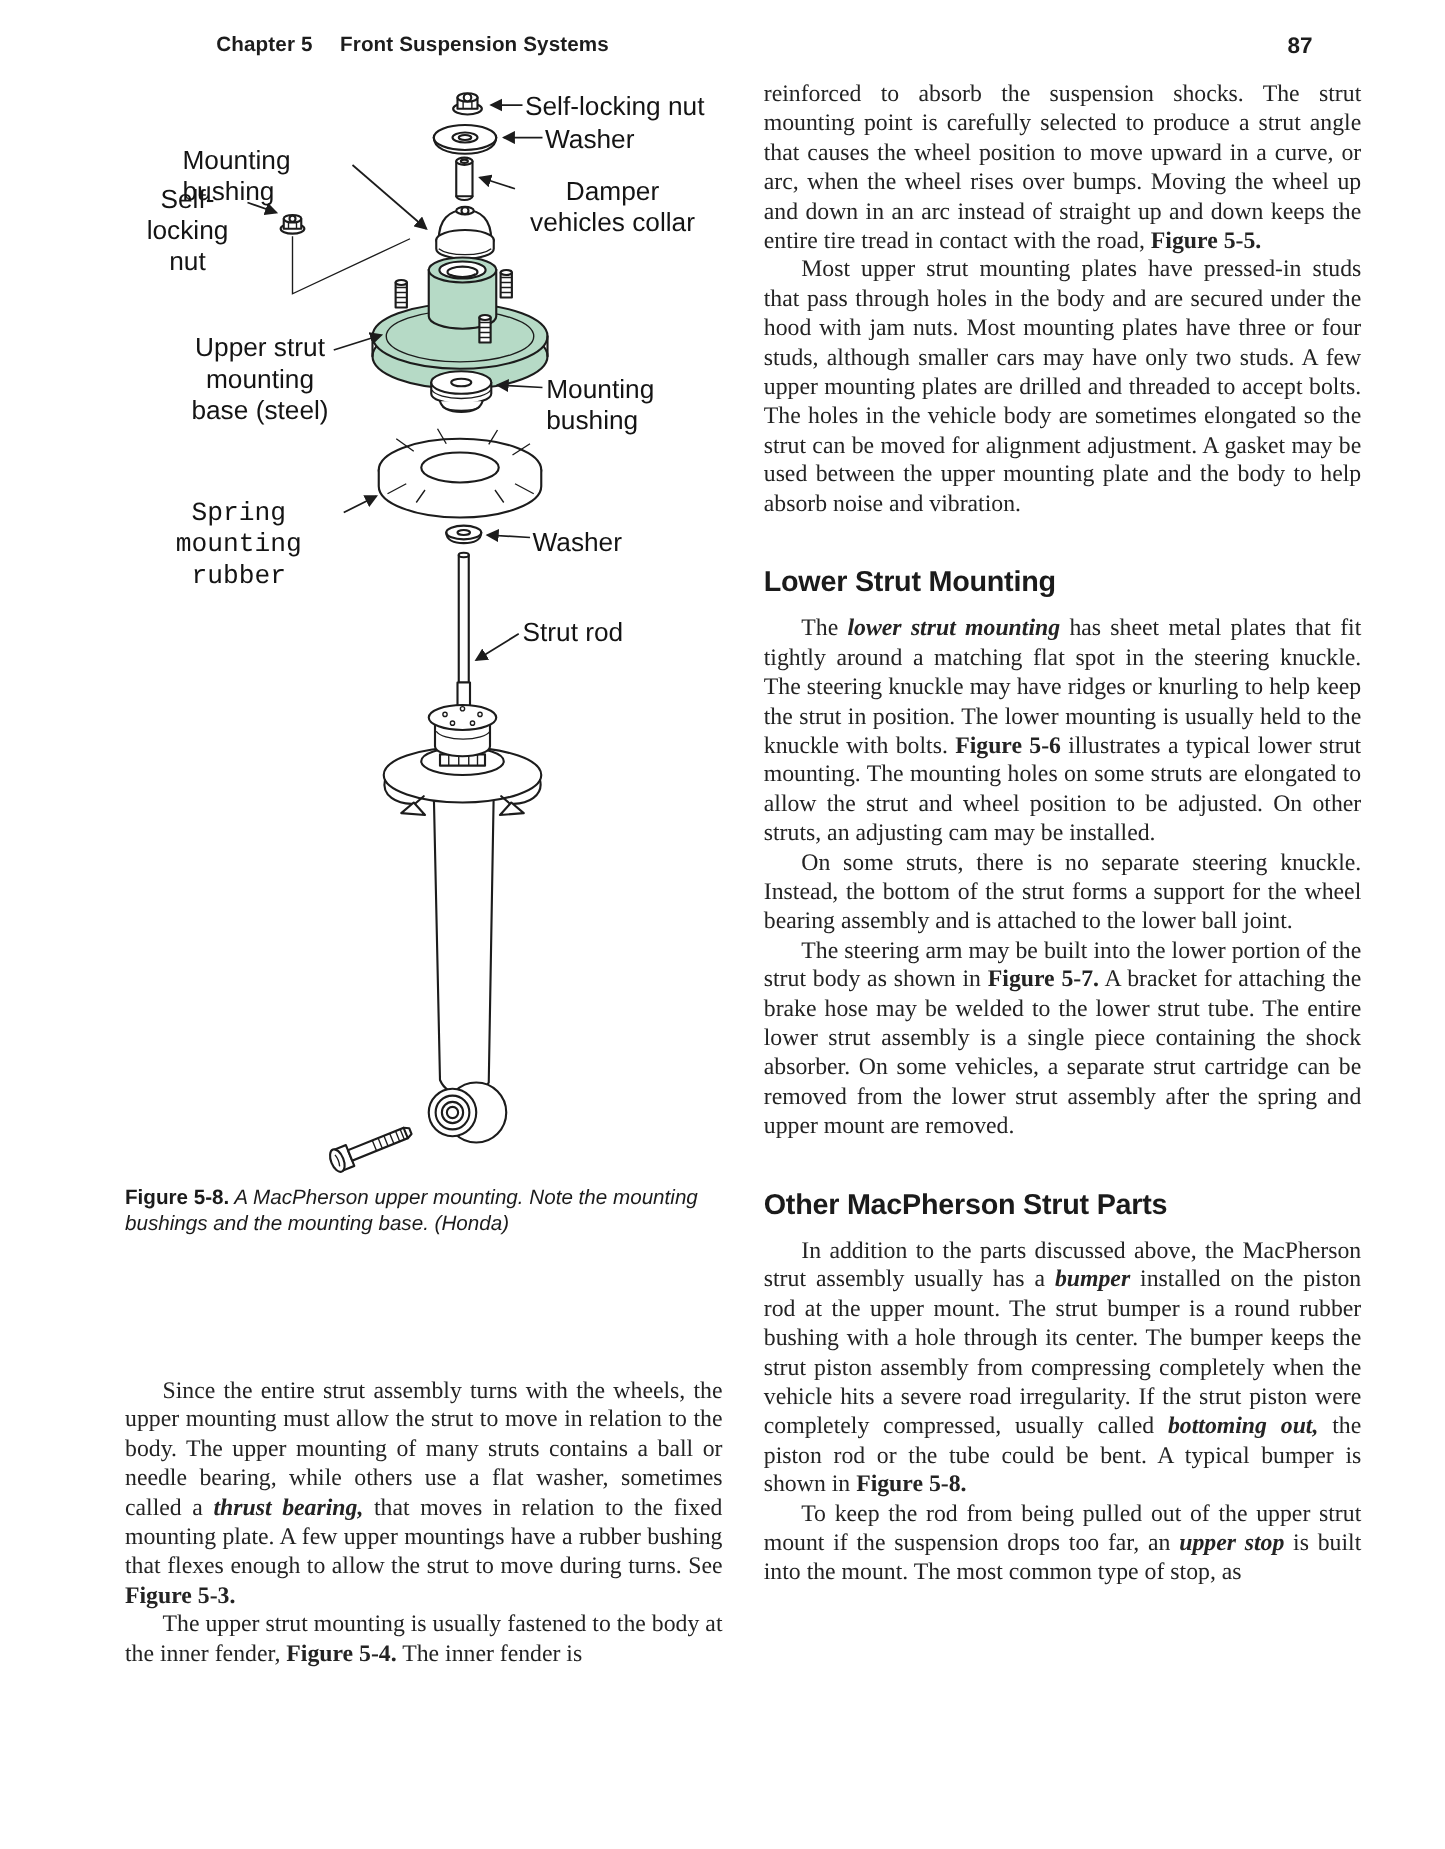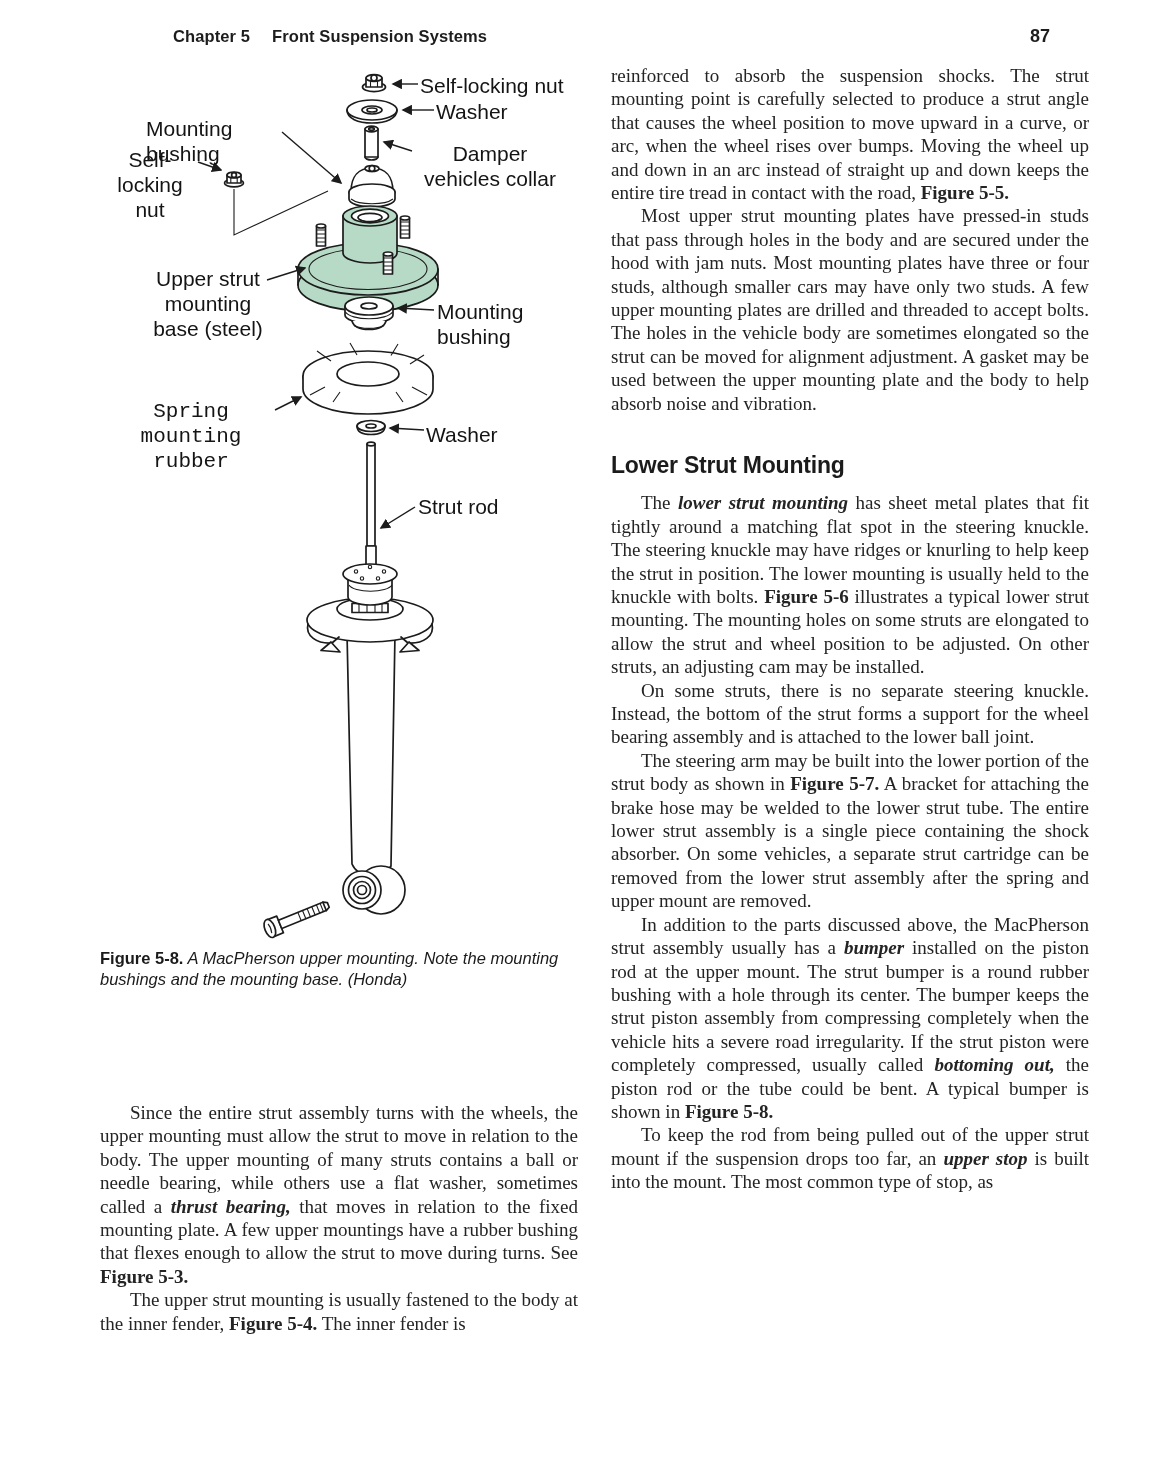--- a/index.html
+++ b/index.html
@@ -241,17 +241,18 @@
       <p class="para indent"><span>Since the entire strut assembly turns with the wheels, the upper mounting must allow the strut to move in relation to the body. The upper mounting of many struts contains a ball or needle bearing, while others use a flat washer, sometimes called a </span><span class="run-bi">thrust bearing,</span><span> that moves in relation to the fixed mounting plate. A few upper mountings have a rubber bushing that flexes enough to allow the strut to move during turns. See </span><span class="run-b">Figure 5-3.</span></p>
       <p class="para indent"><span>The upper strut mounting is usually fastened to the body at the inner fender, </span><span class="run-b">Figure 5-4.</span><span> The inner fender is</span></p>
     </div>
   <div class="col right-col">
       <p class="para"><span>reinforced to absorb the suspension shocks. The strut mounting point is carefully selected to produce a strut angle that causes the wheel position to move upward in a curve, or arc, when the wheel rises over bumps. Moving the wheel up and down in an arc instead of straight up and down keeps the entire tire tread in contact with the road, </span><span class="run-b">Figure 5-5.</span></p>
       <p class="para indent"><span>Most upper strut mounting plates have pressed-in studs that pass through holes in the body and are secured under the hood with jam nuts. Most mounting plates have three or four studs, although smaller cars may have only two studs. A few upper mounting plates are drilled and threaded to accept bolts. The holes in the vehicle body are sometimes elongated so the strut can be moved for alignment adjustment. A gasket may be used between the upper mounting plate and the body to help absorb noise and vibration.</span></p>
       <h2>Lower Strut Mounting</h2>
       <p class="para indent"><span>The </span><span class="run-bi">lower strut mounting</span><span> has sheet metal plates that fit tightly around a matching flat spot in the steering knuckle. The steering knuckle may have ridges or knurling to help keep the strut in position. The lower mounting is usually held to the knuckle with bolts. </span><span class="run-b">Figure 5-6</span><span> illustrates a typical lower strut mounting. The mounting holes on some struts are elongated to allow the strut and wheel position to be adjusted. On other struts, an adjusting cam may be installed.</span></p>
       <p class="para indent"><span>On some struts, there is no separate steering knuckle. Instead, the bottom of the strut forms a support for the wheel bearing assembly and is attached to the lower ball joint.</span></p>
       <p class="para indent"><span>The steering arm may be built into the lower portion of the strut body as shown in </span><span class="run-b">Figure 5-7.</span><span> A bracket for attaching the brake hose may be welded to the lower strut tube. The entire lower strut assembly is a single piece containing the shock absorber. On some vehicles, a separate strut cartridge can be removed from the lower strut assembly after the spring and upper mount are removed.</span></p>
+      <h2>Other MacPherson Strut Parts</h2>
       <p class="para indent"><span>In addition to the parts discussed above, the MacPherson strut assembly usually has a </span><span class="run-bi">bumper</span><span> installed on the piston rod at the upper mount. The strut bumper is a round rubber bushing with a hole through its center. The bumper keeps the strut piston assembly from compressing completely when the vehicle hits a severe road irregularity. If the strut piston were completely compressed, usually called </span><span class="run-bi">bottoming out,</span><span> the piston rod or the tube could be bent. A typical bumper is shown in </span><span class="run-b">Figure 5-8.</span></p>
       <p class="para indent"><span>To keep the rod from being pulled out of the upper strut mount if the suspension drops too far, an </span><span class="run-bi">upper stop</span><span> is built into the mount. The most common type of stop, as</span></p>
     </div>
 
 </div>
 
 </body></html>

